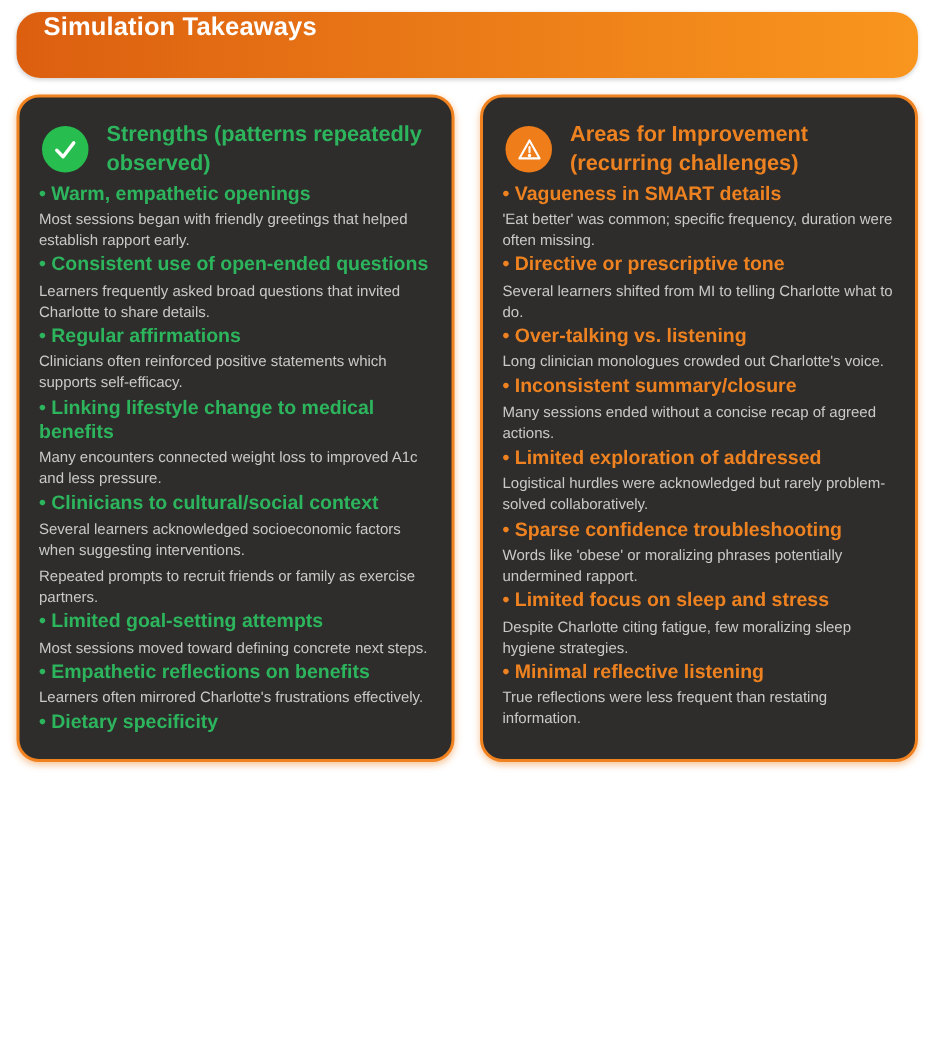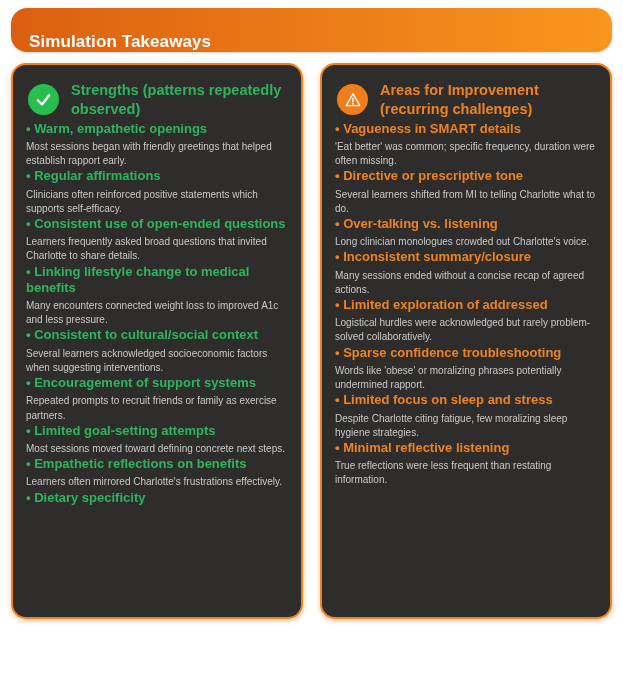--- a/index.html
+++ b/index.html
@@ -9,30 +9,30 @@
     font-family: "Liberation Sans", "DejaVu Sans", sans-serif;
     -webkit-font-smoothing: antialiased;
   }
   .page { width: 623px; height: 694px; padding: 8px 11px 8px 11px; }
 
   
   .header-bar {
     height: 44px;
     border-radius: 16px;
     background: linear-gradient(90deg, var(--hdr-start), var(--hdr-end));
-    display: flex; align-items: flex-end;
+    display: flex; align-items: flex-start;
     padding: 0 18px;
     box-shadow: 0 1px 3px rgba(0,0,0,0.18);
   }
   .header-bar h1 {
     color: #ffffff; font-size: 17px; font-weight: bold; letter-spacing: .1px;
   }
 
   
-  .cards-row { display: flex; gap: 17px; margin-top: 11px; align-items: stretch; height: 556px; }
+  .cards-row { display: flex; gap: 17px; margin-top: 11px; align-items: stretch; height: 445px; }
   .card {
     flex: 1 1 0;
     background: var(--card-bg);
     border: 2px solid var(--card-border);
     border-radius: 15px;
     padding: 12px 13px 12px 13px;
     box-shadow: 0 2px 5px rgba(235,127,28,0.45);
     overflow: hidden;
   }
   .card-header { display: flex; align-items: center; gap: 12px; margin: 4px 2px 2px 2px; }
@@ -76,37 +76,36 @@
           </svg>
         </span>
         <div class="card-title">Strengths (patterns repeatedly observed)</div>
       </div>
       <div class="item-list">
           <div class="item">
             <div class="item-title">Warm, empathetic openings</div>
             <div class="item-body">Most sessions began with friendly greetings that helped establish rapport early.</div>
           </div>
           <div class="item">
+            <div class="item-title">Consistent use of open-ended questions</div>
+            <div class="item-body">Learners frequently asked broad questions that invited Charlotte to share details.</div>
+          </div>
+          <div class="item">
             <div class="item-title">Regular affirmations</div>
             <div class="item-body">Clinicians often reinforced positive statements which supports self-efficacy.</div>
-          </div>
-          <div class="item">
-            <div class="item-title">Consistent use of open-ended questions</div>
-            <div class="item-body">Learners frequently asked broad questions that invited Charlotte to share details.</div>
           </div>
           <div class="item">
             <div class="item-title">Linking lifestyle change to medical benefits</div>
             <div class="item-body">Many encounters connected weight loss to improved A1c and less pressure.</div>
           </div>
           <div class="item">
-            <div class="item-title">Consistent to cultural/social context</div>
+            <div class="item-title">Clinicians to cultural/social context</div>
             <div class="item-body">Several learners acknowledged socioeconomic factors when suggesting interventions.</div>
           </div>
           <div class="item">
-            <div class="item-title">Encouragement of support systems</div>
             <div class="item-body">Repeated prompts to recruit friends or family as exercise partners.</div>
           </div>
           <div class="item">
             <div class="item-title">Limited goal-setting attempts</div>
             <div class="item-body">Most sessions moved toward defining concrete next steps.</div>
           </div>
           <div class="item">
             <div class="item-title">Empathetic reflections on benefits</div>
             <div class="item-body">Learners often mirrored Charlotte's frustrations effectively.</div>
           </div>

